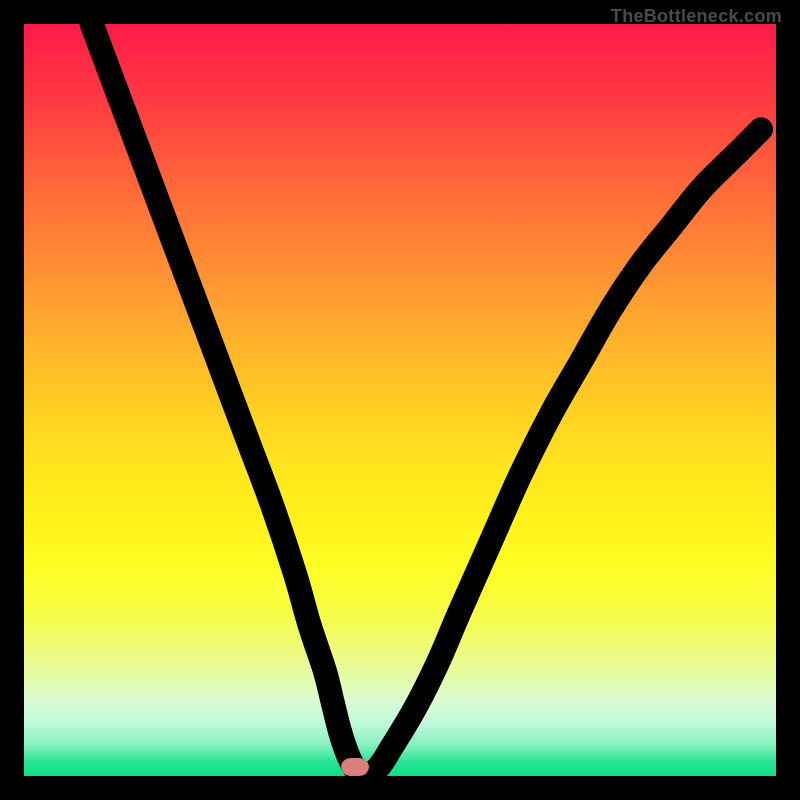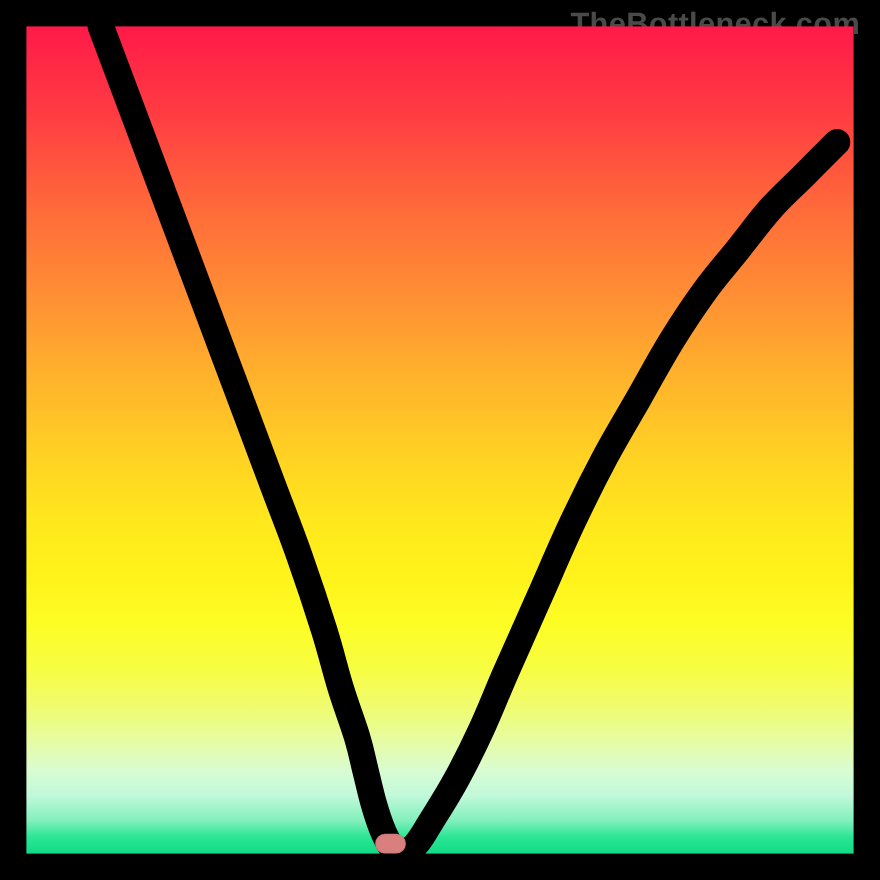--- a/index.html
+++ b/index.html
@@ -3,21 +3,21 @@
 <meta charset="utf-8">
 <style>
   * { margin: 0; padding: 0; box-sizing: border-box; }
   html, body { width: 800px; height: 800px; overflow: hidden; background: #000; }
   .wrap { position: relative; width: 800px; height: 800px; background: #000; }
   .watermark {
     position: absolute;
     top: 6px;
     right: 18px;
     font-family: Arial, Helvetica, sans-serif;
-    font-size: 28px;
+    font-size: 18px;
     color: #4a4a4a;
     font-weight: 600;
     letter-spacing: 0.3px;
   }
   .plot {
     position: absolute;
     left: 24px;
     top: 24px;
     width: 752px;
     height: 752px;

